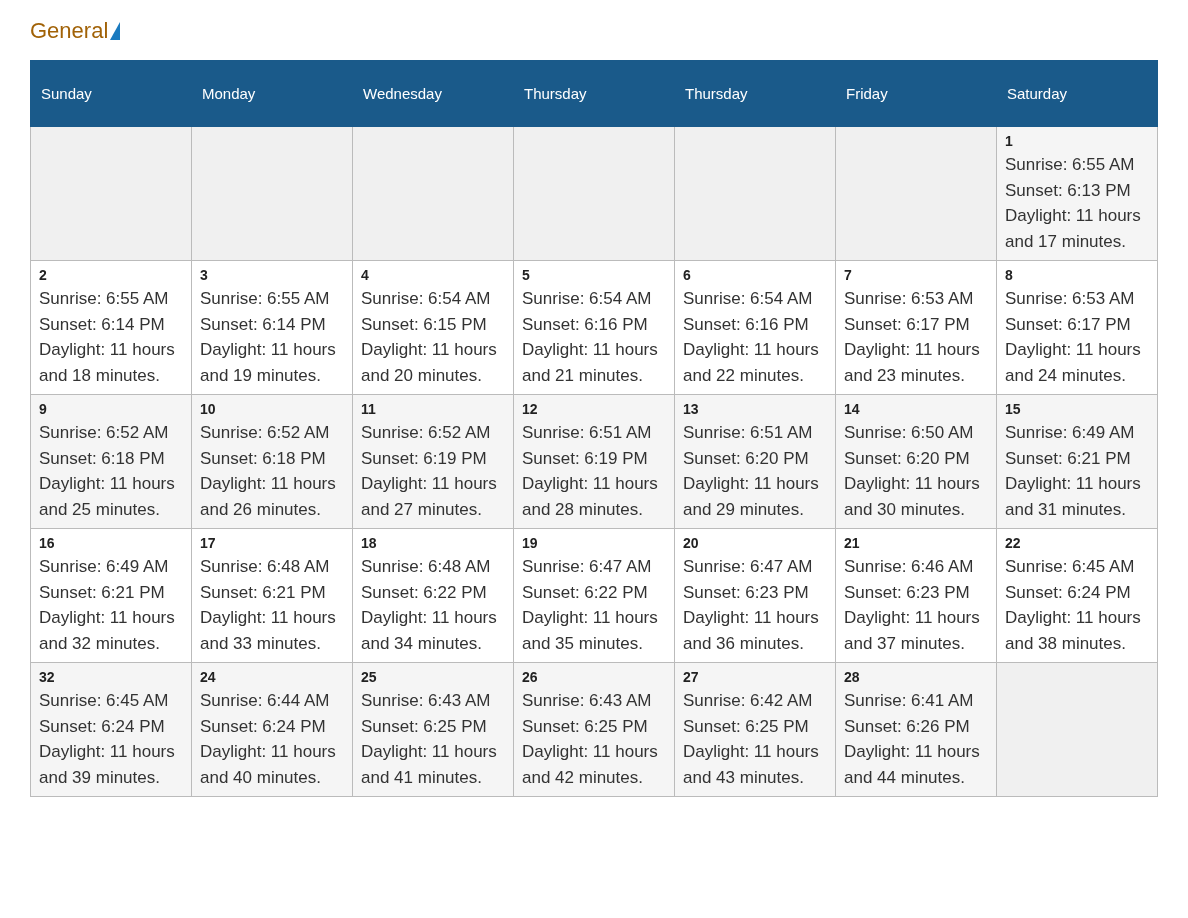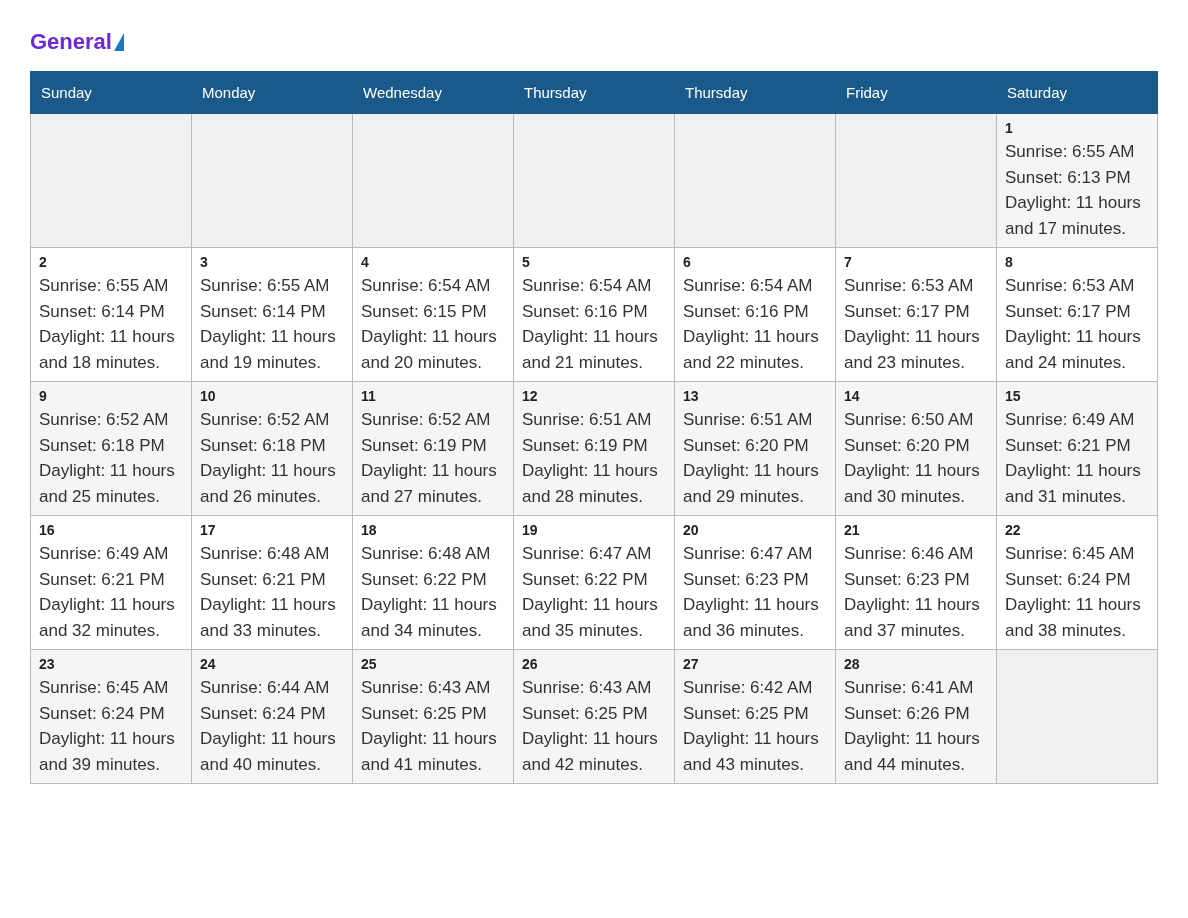--- a/index.html
+++ b/index.html
@@ -15,24 +15,23 @@
       align-items: flex-start;
       margin-bottom: 20px;
     }
     .logo {
       display: flex;
       flex-direction: column;
       align-items: flex-start;
     }
     .logo-general {
       font-size: 22px;
-      font-weight: bold;
-      color: #6d28d9;
+      font-weight: normal;
+      color: #a16207;
       line-height: 1;
-      margin-top: 11px;
     }
     .logo-general span {
       display: inline-flex;
       align-items: center;
     }
     .logo-triangle {
       width: 0;
       height: 0;
       border-left: 10px solid transparent;
       border-bottom: 18px solid #1a7abf;
@@ -64,21 +63,21 @@
     .calendar {
       width: 100%;
       border-collapse: collapse;
       border: 1px solid #bbb;
     }
     .calendar th {
       background: #1a5a8a;
       color: #fff;
       font-size: 15px;
       font-weight: normal;
-      padding: 12px 10px;
+      padding: 24px 10px;
       text-align: left;
       border: 1px solid #1a5a8a;
     }
     .calendar td {
       border: 1px solid #bbb;
       vertical-align: top;
       padding: 6px 8px;
       font-size: 12.5px;
       color: #333;
       width: calc(100% / 7);
@@ -233,21 +232,21 @@
           <span class="day-number">21</span>
           <div class="day-info">Sunrise: 6:46 AM<br>Sunset: 6:23 PM<br>Daylight: 11 hours and 37 minutes.</div>
         </td>
         <td>
           <span class="day-number">22</span>
           <div class="day-info">Sunrise: 6:45 AM<br>Sunset: 6:24 PM<br>Daylight: 11 hours and 38 minutes.</div>
         </td>
       </tr>
       <tr>
         <td>
-          <span class="day-number">23</span>
+          <span class="day-number">32</span>
           <div class="day-info">Sunrise: 6:45 AM<br>Sunset: 6:24 PM<br>Daylight: 11 hours and 39 minutes.</div>
         </td>
         <td>
           <span class="day-number">24</span>
           <div class="day-info">Sunrise: 6:44 AM<br>Sunset: 6:24 PM<br>Daylight: 11 hours and 40 minutes.</div>
         </td>
         <td>
           <span class="day-number">25</span>
           <div class="day-info">Sunrise: 6:43 AM<br>Sunset: 6:25 PM<br>Daylight: 11 hours and 41 minutes.</div>
         </td>

